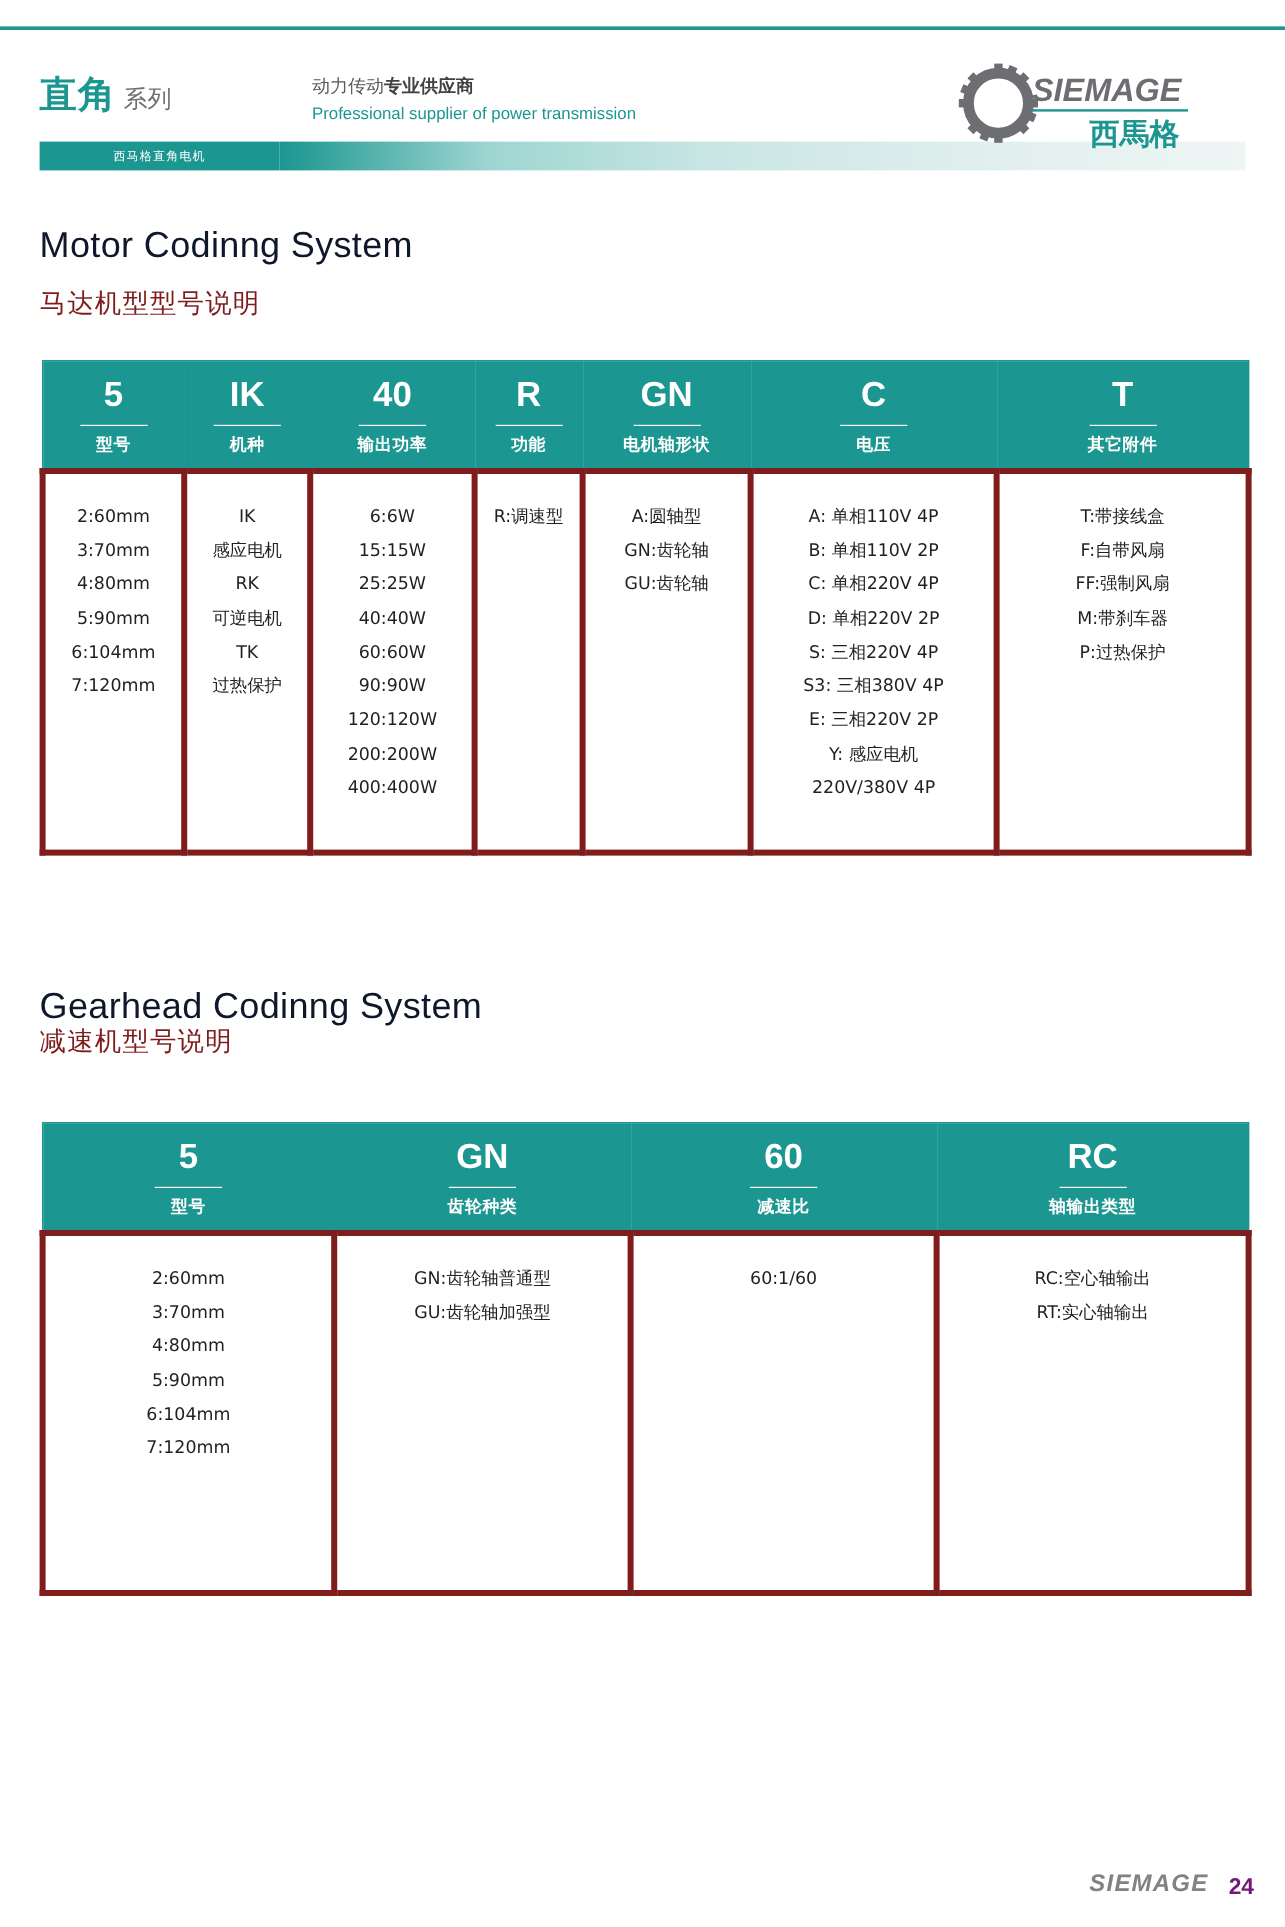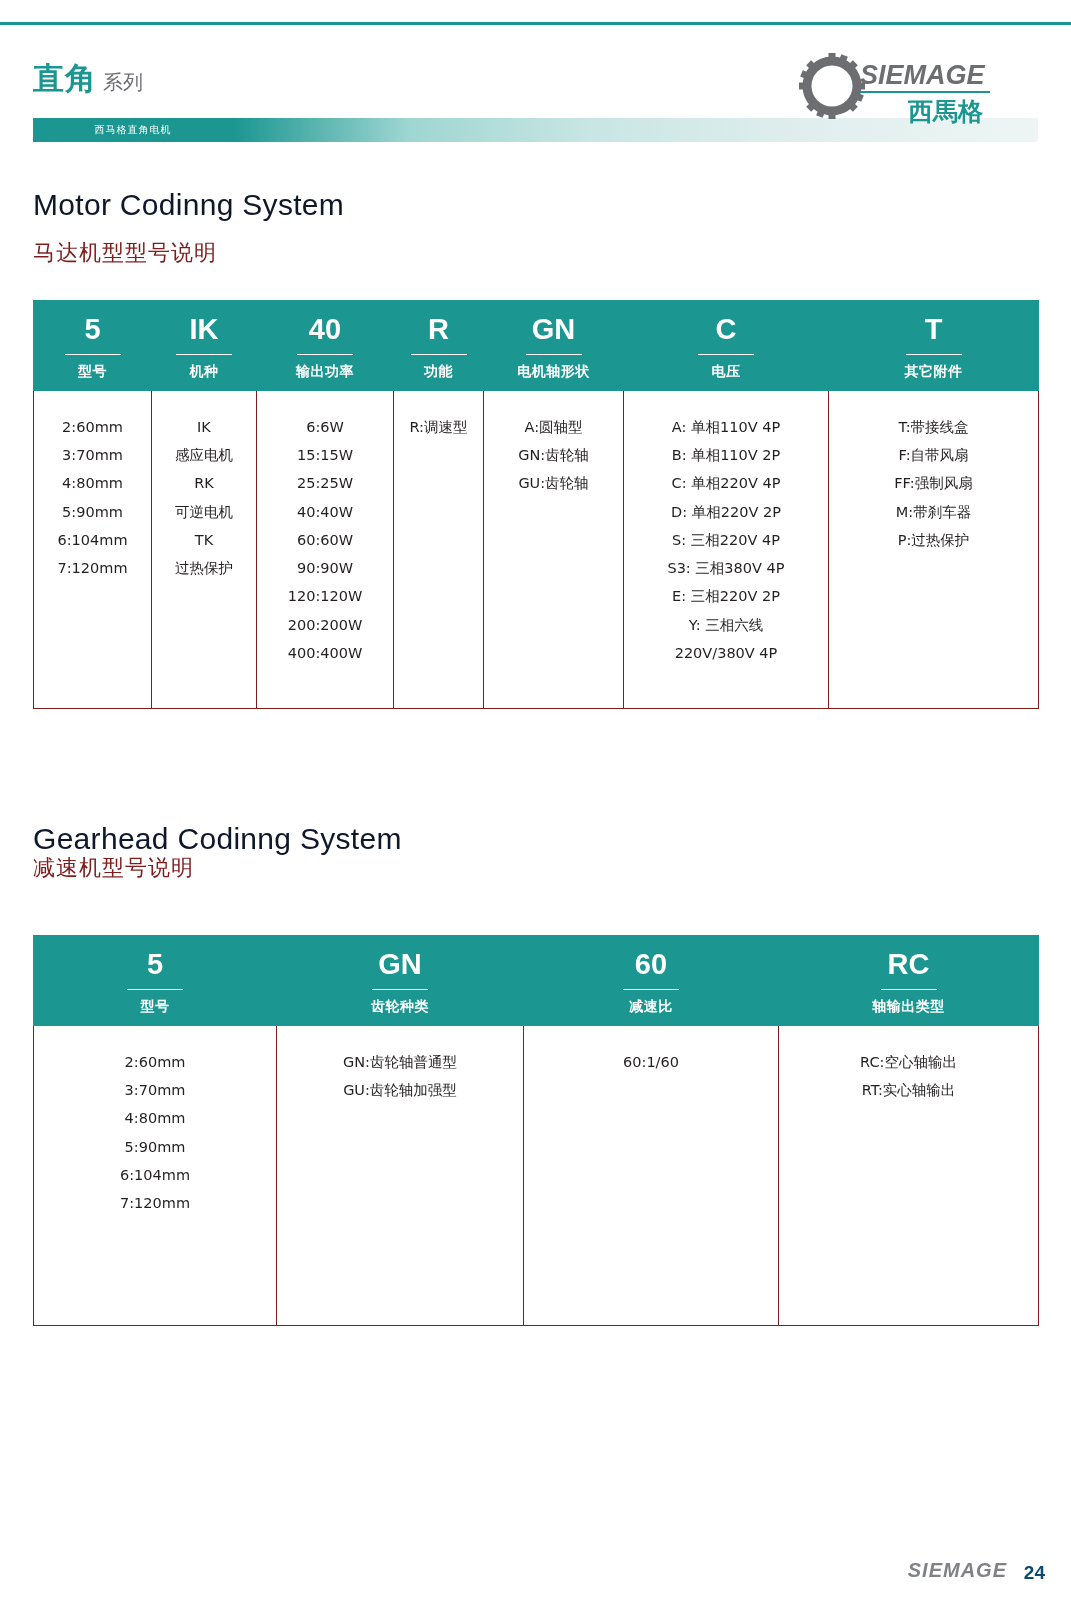--- a/index.html
+++ b/index.html
@@ -151,21 +151,21 @@
     letter-spacing: 1px;
   }
 
   
   .ctable {
     position: absolute;
     border-collapse: collapse;
     table-layout: fixed;
   }
   .ctable th, .ctable td {
-    border: 1px solid #7f1d1d;
+    border: 5px solid #7f1d1d;
     padding: 0;
   }
   .ctable thead th {
     background: #1b9690;
     border: 1px solid #1b9690;
     color: #ffffff;
     vertical-align: top;
     padding: 14px 2px 10px 2px;
   }
   .th-code {
@@ -212,34 +212,40 @@
     color: #808285;
     letter-spacing: 1px;
   }
   .footer-page {
     position: absolute;
     right: 26px;
     bottom: 22px;
     font-family: "Liberation Sans", sans-serif;
     font-weight: bold;
     font-size: 19px;
-    color: #0c4a6e;
+    color: #701a75;
   }
 </style>
 </head>
 <body>
 
 <div class="top-rule"></div>
 
 <div class="header">
 
   <div class="hdr-series">
     <span class="big">直角</span><span class="small">系列</span>
   </div>
 
+  <div class="hdr-tagline">
+    <div class="cn">
+      <span>动力传动</span><b>专业供应商</b>
+    </div>
+    <div class="en">Professional supplier of power transmission</div>
+  </div>
 
   <div class="hdr-bar">
     <div class="hdr-bar-grad"></div>
     <div class="hdr-bar-left">西马格直角电机</div>
   </div>
 
   <div class="logo">
     <svg width="200" height="84" viewBox="0 0 200 84" xmlns="http://www.w3.org/2000/svg">
       <g transform="translate(34,40)">
         <g fill="#6d6e71">
@@ -357,21 +363,21 @@
         <div class="cell-line">GU:齿轮轴</div>
       </td>
       <td>
         <div class="cell-line">A: 单相110V 4P</div>
         <div class="cell-line">B: 单相110V 2P</div>
         <div class="cell-line">C: 单相220V 4P</div>
         <div class="cell-line">D: 单相220V 2P</div>
         <div class="cell-line">S: 三相220V 4P</div>
         <div class="cell-line">S3: 三相380V 4P</div>
         <div class="cell-line">E: 三相220V 2P</div>
-        <div class="cell-line">Y: 三相六线</div>
+        <div class="cell-line">Y: 感应电机</div>
         <div class="cell-line">220V/380V 4P</div>
       </td>
       <td>
         <div class="cell-line">T:带接线盒</div>
         <div class="cell-line">F:自带风扇</div>
         <div class="cell-line">FF:强制风扇</div>
         <div class="cell-line">M:带刹车器</div>
         <div class="cell-line">P:过热保护</div>
       </td>
     </tr>

